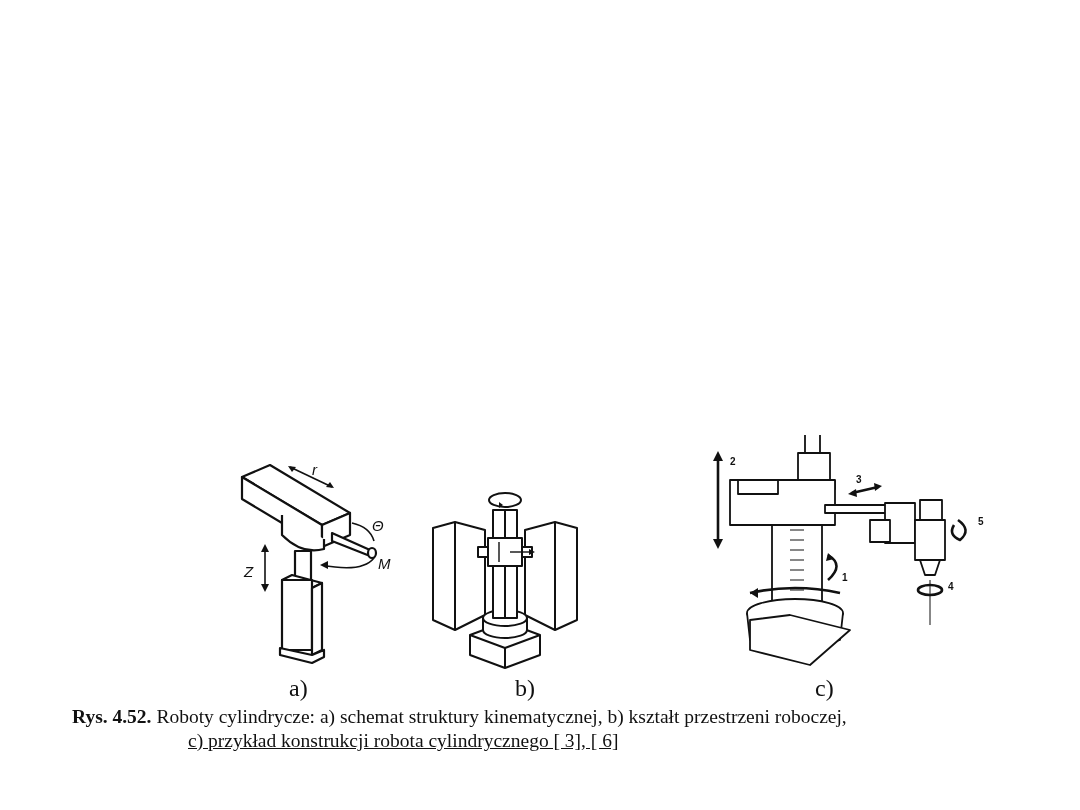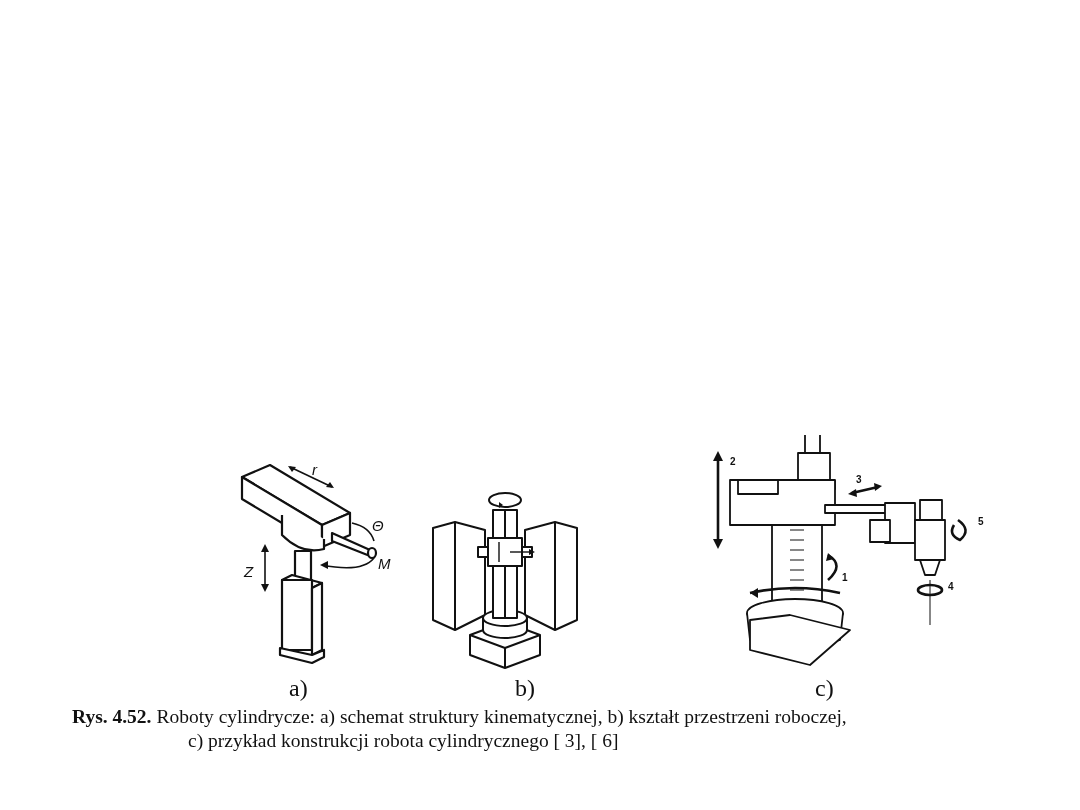--- a/index.html
+++ b/index.html
@@ -2,21 +2,21 @@
 <html><head>
 <meta charset="utf-8">
 <style>
   html,body{margin:0;padding:0;background:#ffffff;}
   body{width:1080px;height:810px;position:relative;overflow:hidden;font-family:"Liberation Serif","DejaVu Serif",serif;color:#111;}
   .fig{position:absolute;}
   .fig svg{display:block;}
   .sublabel{position:absolute;font-size:24px;line-height:24px;color:#111;}
   .caption{position:absolute;left:72px;top:705px;font-size:19.5px;line-height:24px;white-space:nowrap;color:#111;}
   .caption .num{font-weight:bold;text-align:right;}
-  .caption .line2{padding-left:116px;}
+  .caption .line2{padding-left:116px;text-decoration:underline;}
   .lbl{font-family:"Liberation Sans","DejaVu Sans",sans-serif;font-style:italic;font-size:15px;fill:#111;}
   .nlbl{font-family:"Liberation Sans","DejaVu Sans",sans-serif;font-weight:bold;font-size:10px;fill:#111;}
 </style>
 </head>
 <body>
 
 <div class="fig" style="left:232px;top:455px;width:170px;height:215px;">
   <svg width="170" height="215" viewBox="0 0 170 215" fill="none" stroke="#111" stroke-width="2.2" stroke-linejoin="round">
 
     <polygon points="10,22 38,10 118,58 90,70" fill="#fff"></polygon>

